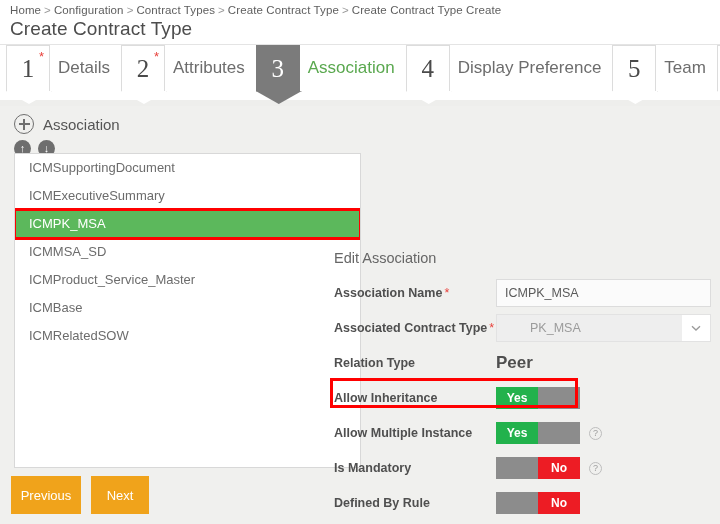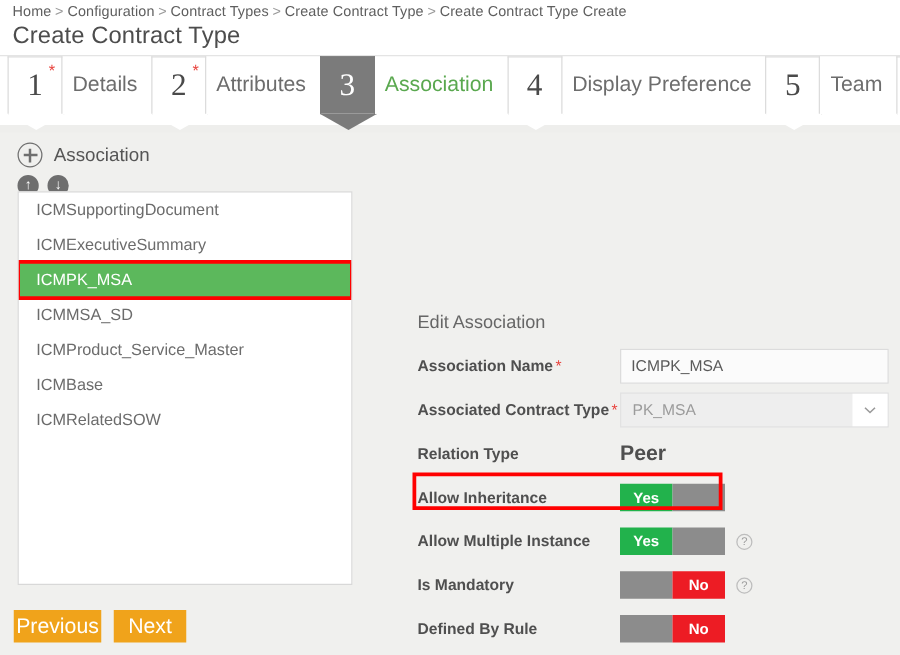--- a/index.html
+++ b/index.html
@@ -161,21 +161,21 @@
     font-size: 11px;
     line-height: 17px;
     text-align: center;
   }
 
   
   .list-panel {
     position: absolute;
     left: 14px;
     top: 53px;
-    width: 268px;
+    width: 347px;
     height: 315px;
     background: #ffffff;
     border: 1px solid #d8d8d8;
     overflow: hidden;
   }
   .list-item {
     padding: 5px 0 5px 14px;
     font-size: 13px;
     color: #6c6c6c;
     line-height: 18px;
@@ -238,20 +238,21 @@
   }
   .select-wrap {
     width: 215px;
     height: 28px;
     border: 1px solid #e2e2e2;
     background: #eeeeee;
     display: flex;
     align-items: center;
     position: relative;
     cursor: pointer;
+    padding-left: 24px;
   }
   .select-wrap .val {
     font-size: 12.5px;
     color: #9b9b9b;
     padding-left: 9px;
   }
   .select-wrap .caret {
     position: absolute;
     right: 0; top: 0;
     width: 28px; height: 26px;
@@ -323,21 +324,21 @@
     padding: 0;
   }
 
   .footer-actions {
     position: absolute;
     left: 11px;
     bottom: 10px;
     display: flex;
     gap: 10px;
   }
-  .footer-actions .btn { width: 70px; height: 26px; font-size: 17px; }
+  .footer-actions .btn { width: 70px; height: 38px; font-size: 13px; }
   .footer-actions .btn.next { width: 58px; }
 </style>
 </head>
 <body>
 
 <div class="topbar">
   <div class="breadcrumb" id="breadcrumb"><span class="crumb">Home</span><span class="sep">&gt;</span><span class="crumb">Configuration</span><span class="sep">&gt;</span><span class="crumb">Contract Types</span><span class="sep">&gt;</span><span class="crumb">Create Contract Type</span><span class="sep">&gt;</span><span class="crumb">Create Contract Type Create</span></div>
   <div class="page-title">Create Contract Type</div>
 </div>
 

